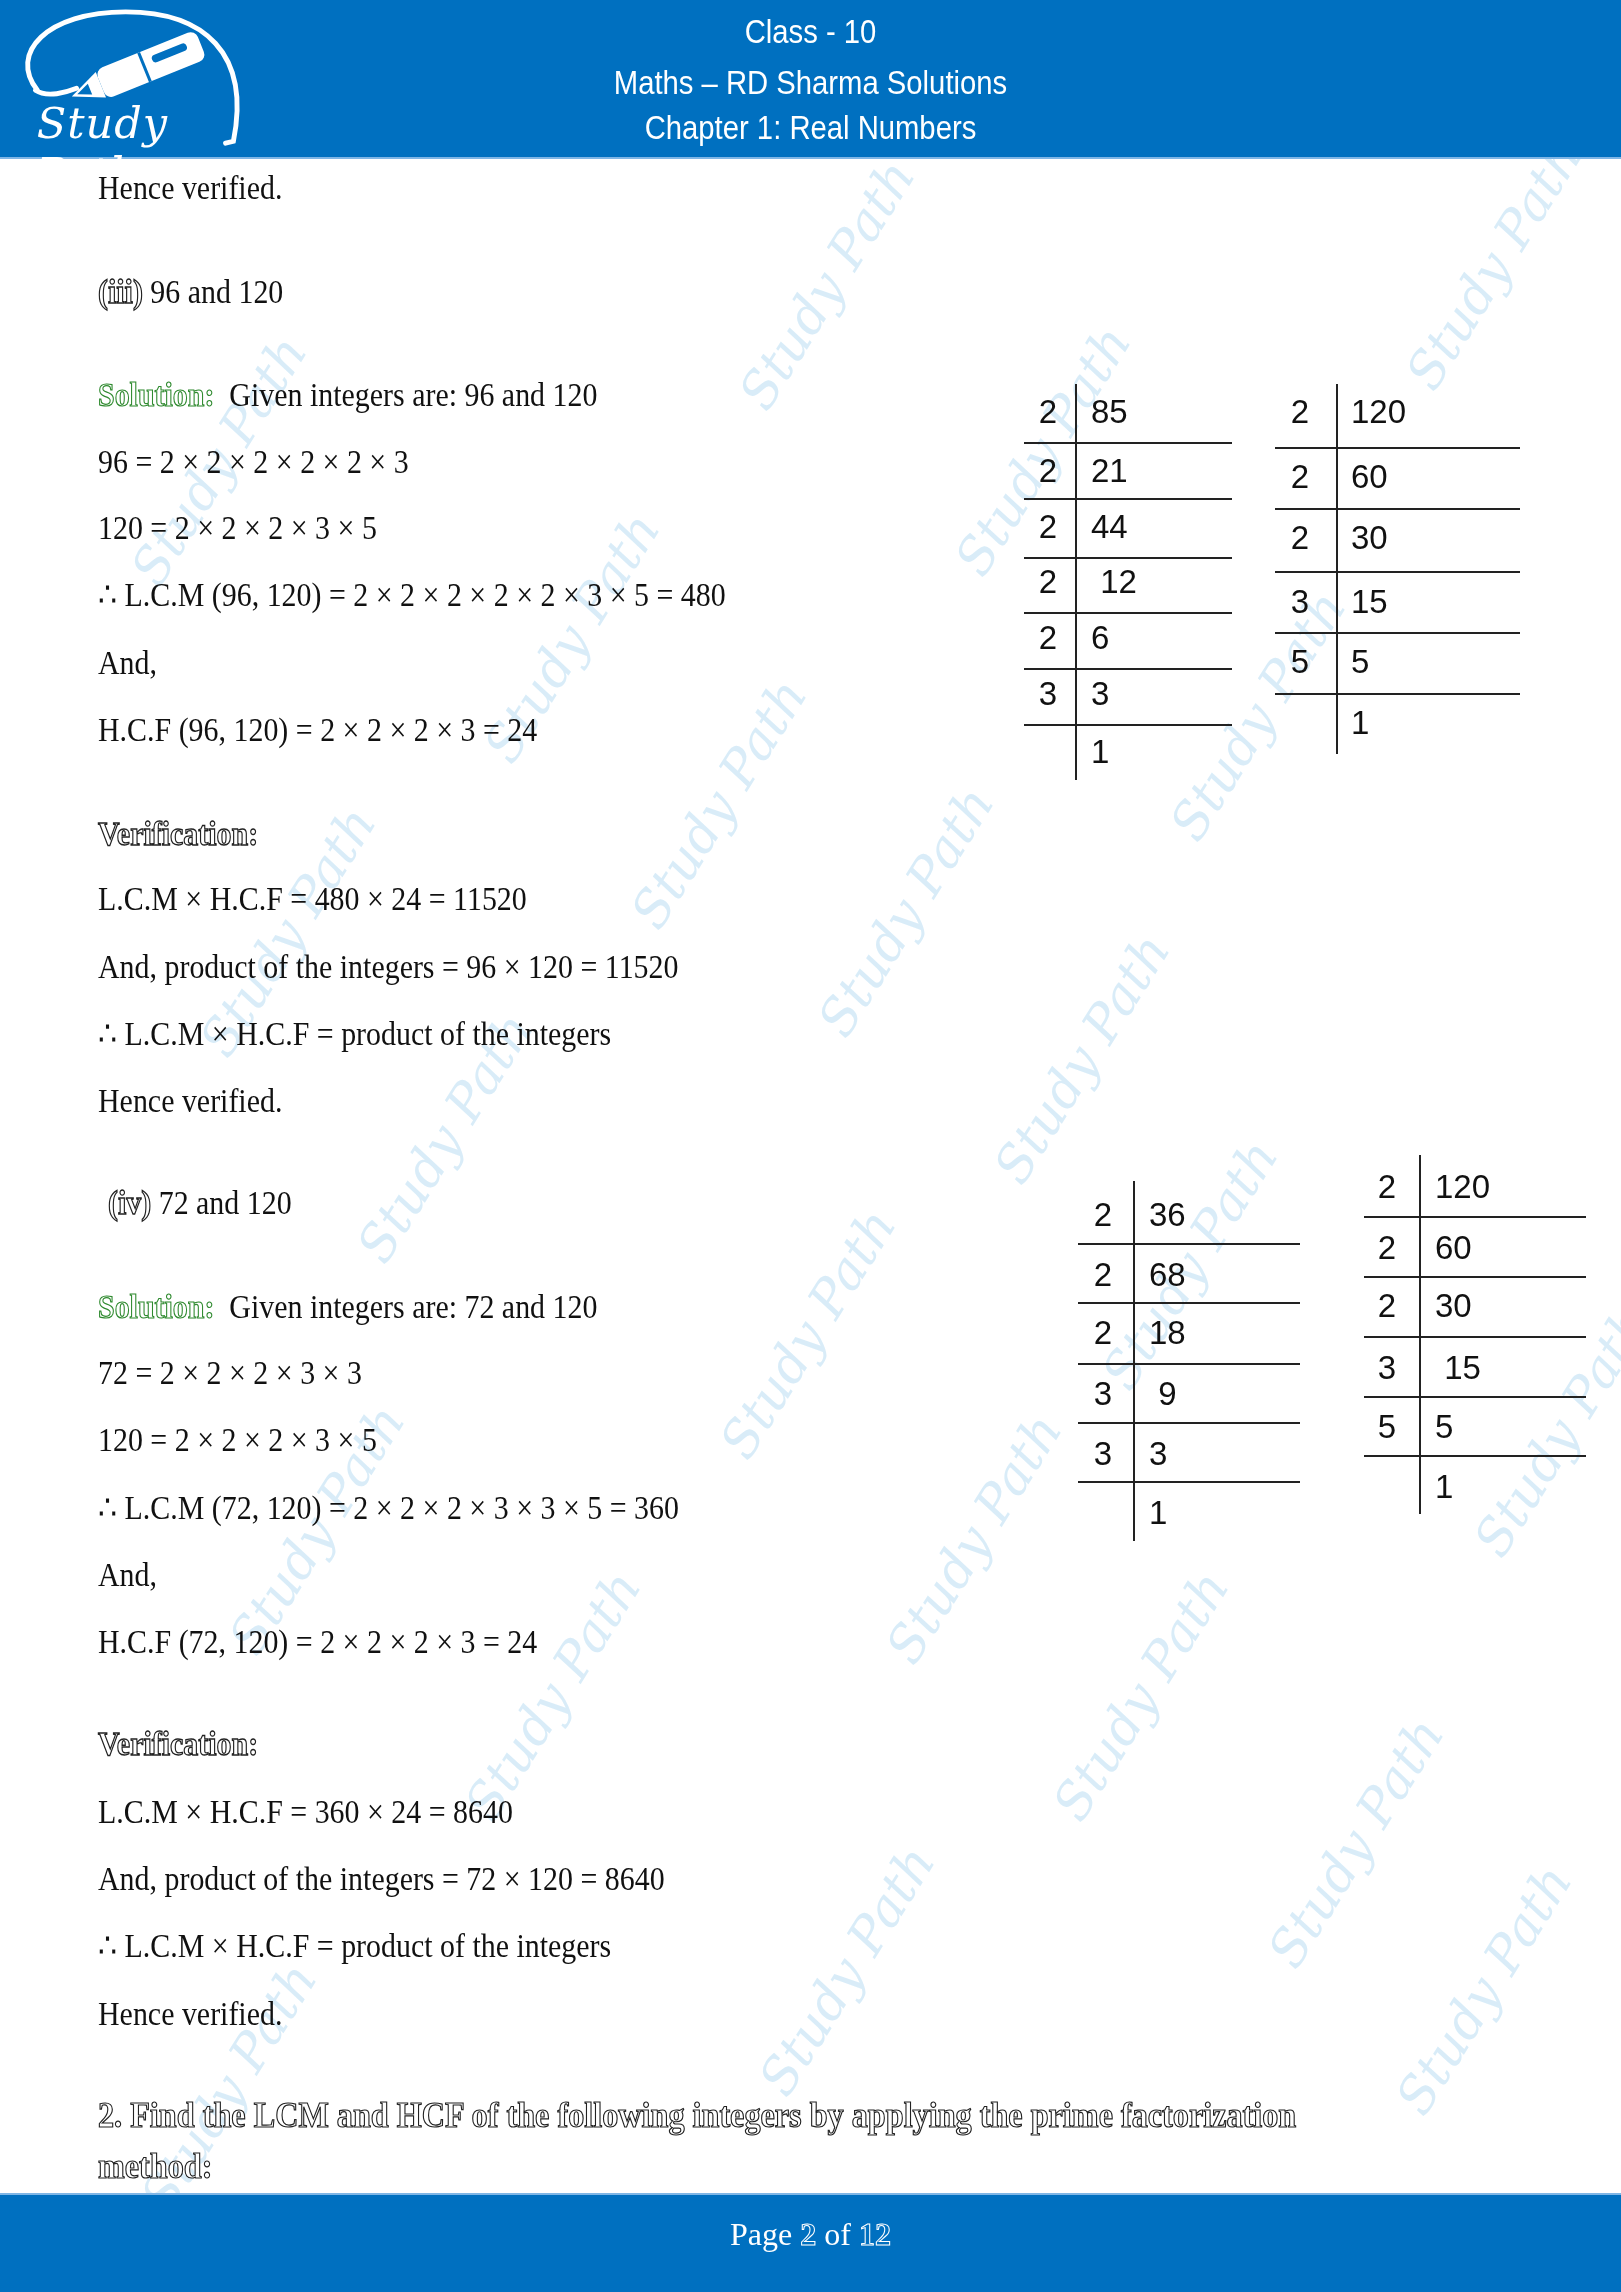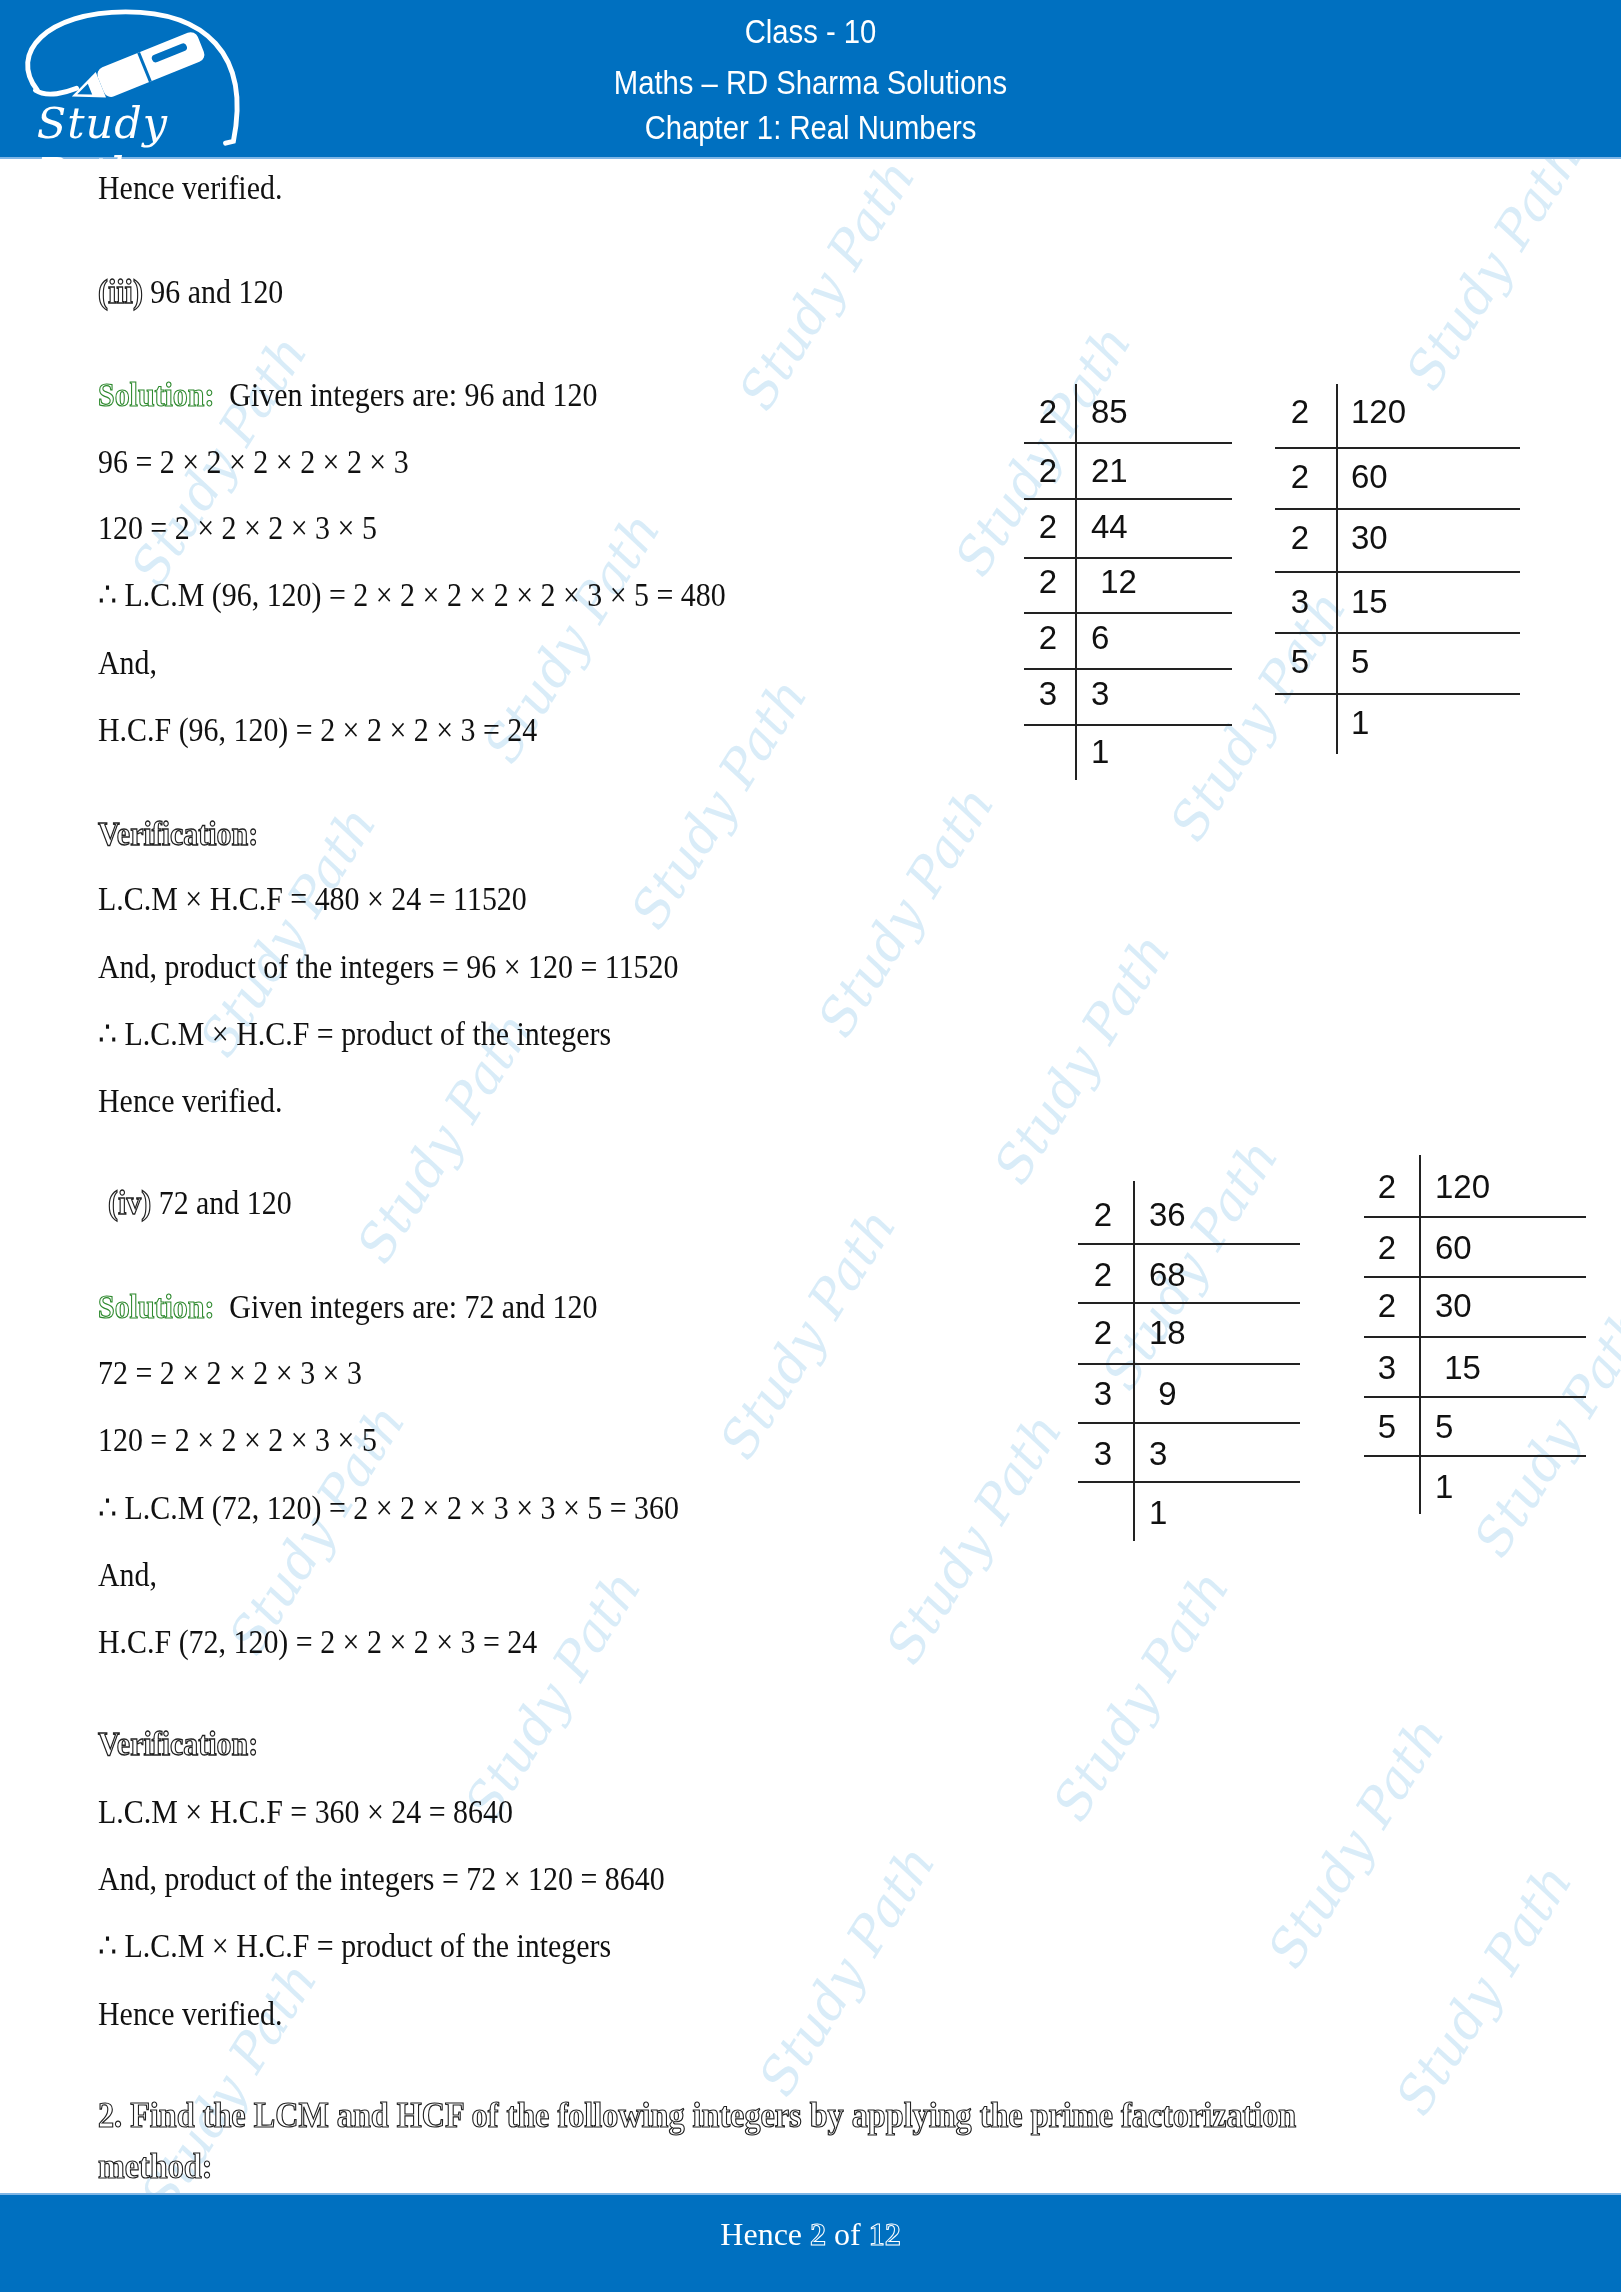--- a/index.html
+++ b/index.html
@@ -245,16 +245,16 @@
       <div class="cell" style="left:71px;top:252px;white-space:pre;">5</div>
       <div class="cell" style="left:71px;top:312px;white-space:pre;">1</div>
     </div>
   </section>
 
   <div class="q2" style="top:2090px;">2. Find the LCM and HCF of the following integers by applying the prime factorization method:</div>
 </main>
 
 <footer class="footer">
   <div class="footer-text">
-    <span>Hence </span><span class="num">2</span><span> of </span><span class="num">12</span>
+    <span>Page </span><span class="num">2</span><span> of </span><span class="num">12</span>
   </div>
 </footer>
 
 
 </body></html>

